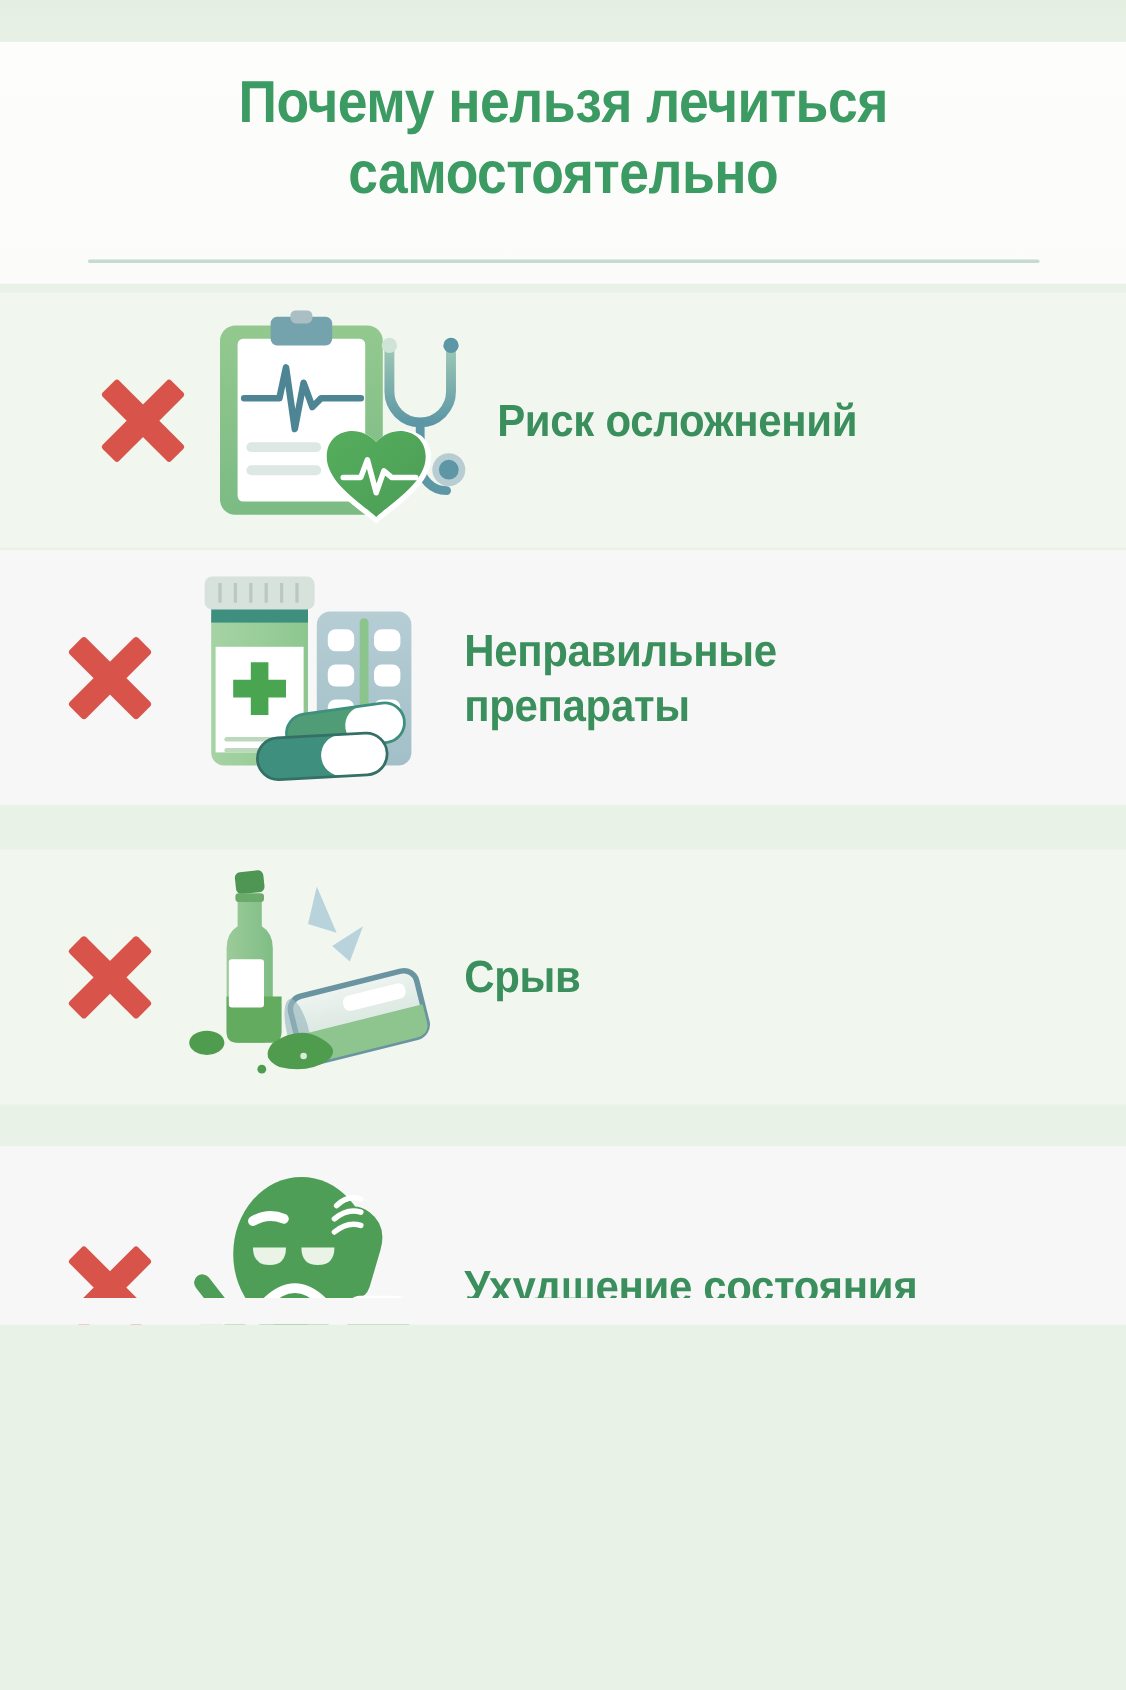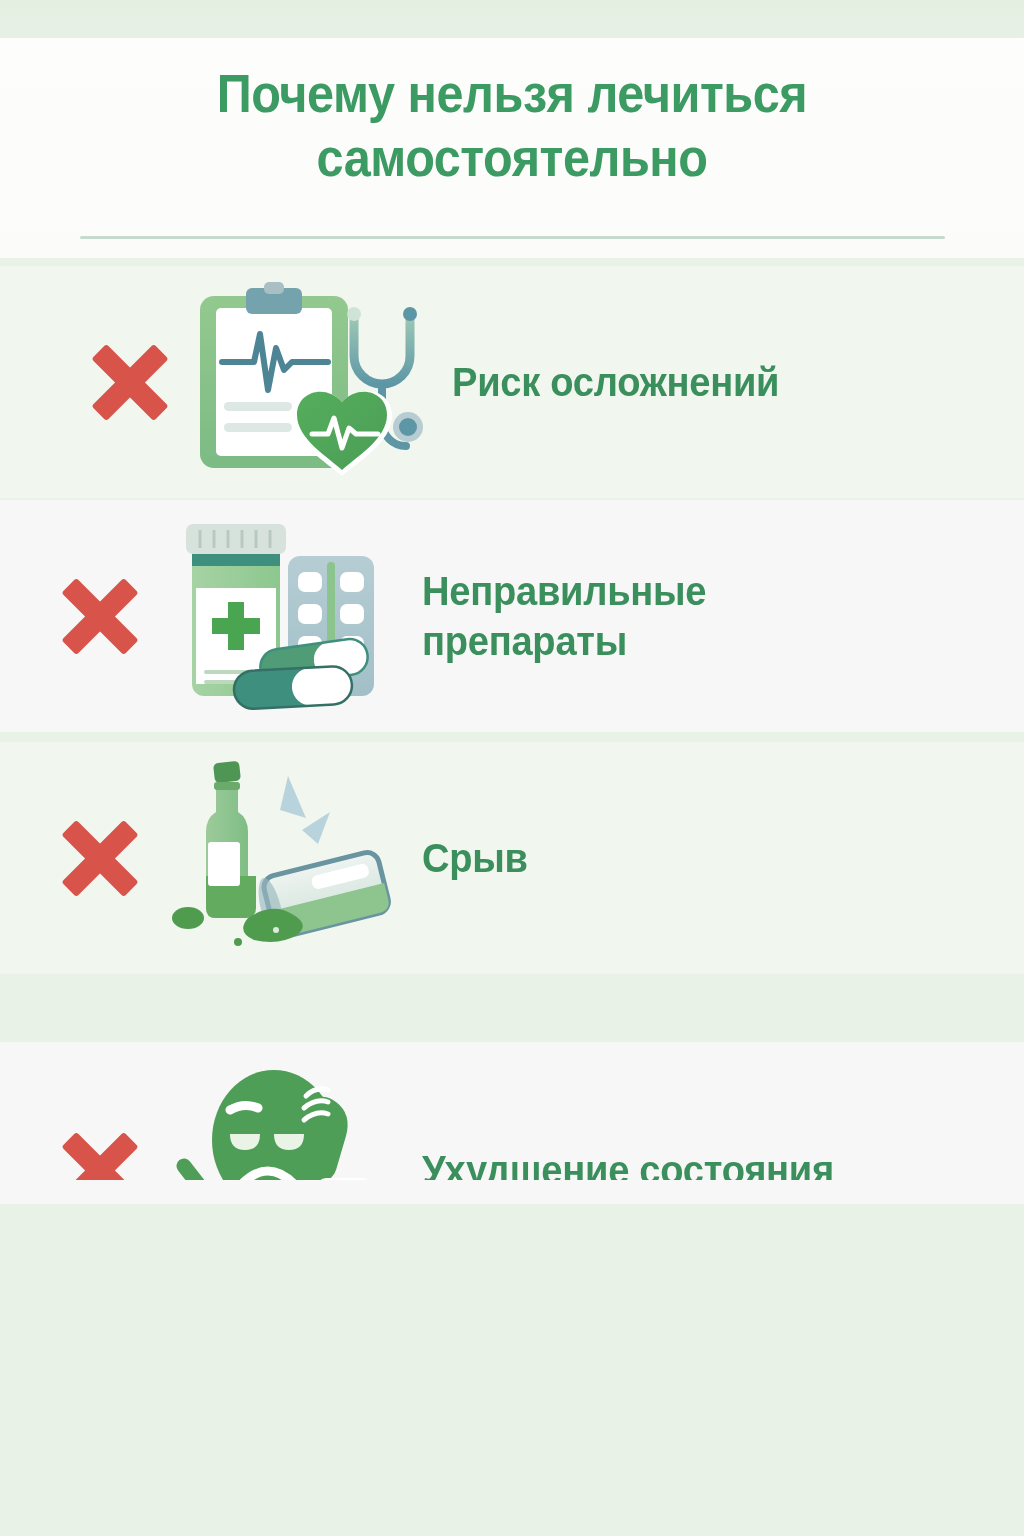--- a/index.html
+++ b/index.html
@@ -214,21 +214,21 @@
           <rect x="70" y="152" width="118" height="38" rx="19" fill="#3f8f7e"></rect>
           <rect x="128" y="152" width="60" height="38" rx="19" fill="#ffffff"></rect>
           <rect x="70" y="152" width="118" height="38" rx="19" fill="none" stroke="#347065" stroke-width="2.5"></rect>
         </g>
       </svg>
     </div>
     <div class="label">Неправильные
 препараты</div>
   </div>
 
-  <div class="row tint-a" style="top:742px;height:232px;text-align:center;">
+  <div class="row tint-a" style="top:772px;height:232px;text-align:center;">
     <div class="x-mark">
         <i></i>
         <i></i>
       </div>
     <div class="art">
       <svg width="236" height="200" viewBox="0 0 236 200">
         <defs>
           <linearGradient id="g-bot2" x1="0" y1="0" x2="1" y2="0">
             <stop offset="0" stop-color="#9ccb9a"></stop>
               <stop offset="1" stop-color="#7fbd85"></stop>

